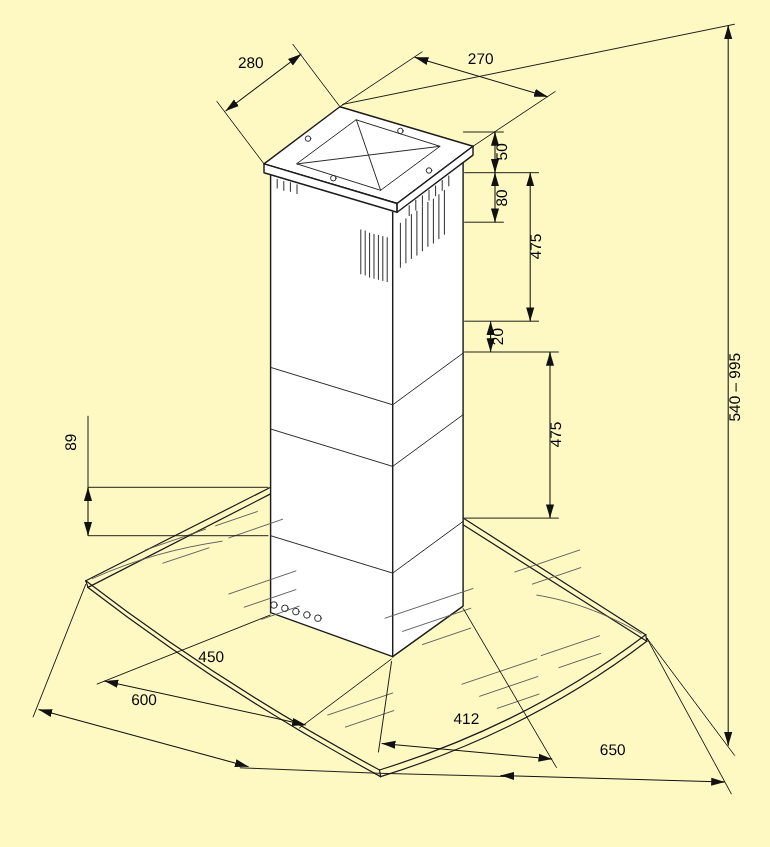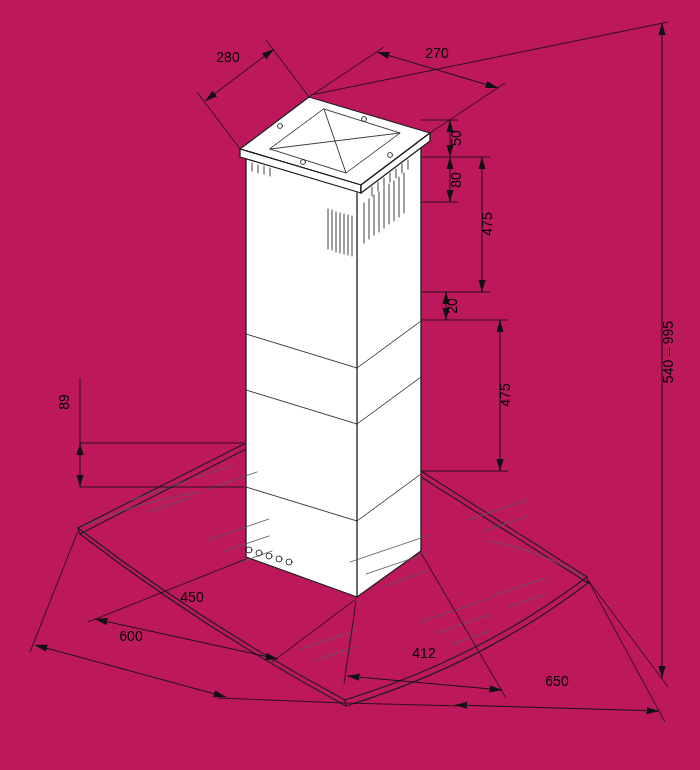--- a/index.html
+++ b/index.html
@@ -1,16 +1,16 @@
 <!DOCTYPE html>
 <html><head>
 <meta charset="utf-8">
 <style>
   html,body{margin:0;padding:0;background:#ffffff;}
-  .canvas{position:relative;width:700px;height:770px;background:#be185d;overflow:hidden;
+  .canvas{position:relative;width:700px;height:770px;background:#fef9c3;overflow:hidden;
           font-family:"Liberation Sans",sans-serif;}
   svg{display:block;}
   .obj{fill:none;stroke:#1c1c1c;stroke-width:1.3;stroke-linejoin:round;stroke-linecap:round;}
   .objf{fill:#ffffff;stroke:#1c1c1c;stroke-width:1.3;stroke-linejoin:round;}
   .detail{fill:none;stroke:#2a2a2a;stroke-width:0.9;stroke-linecap:round;}
   .glass{fill:none;stroke:#1c1c1c;stroke-width:1.1;stroke-linecap:round;}
   .hatch{fill:none;stroke:#5a5a5a;stroke-width:0.85;stroke-linecap:round;}
   .ext{fill:none;stroke:#111111;stroke-width:0.85;}
   .dim{fill:none;stroke:#111111;stroke-width:0.95;}
   text.dimtxt{font:14px "Liberation Sans",sans-serif;fill:#000;text-anchor:middle;}

